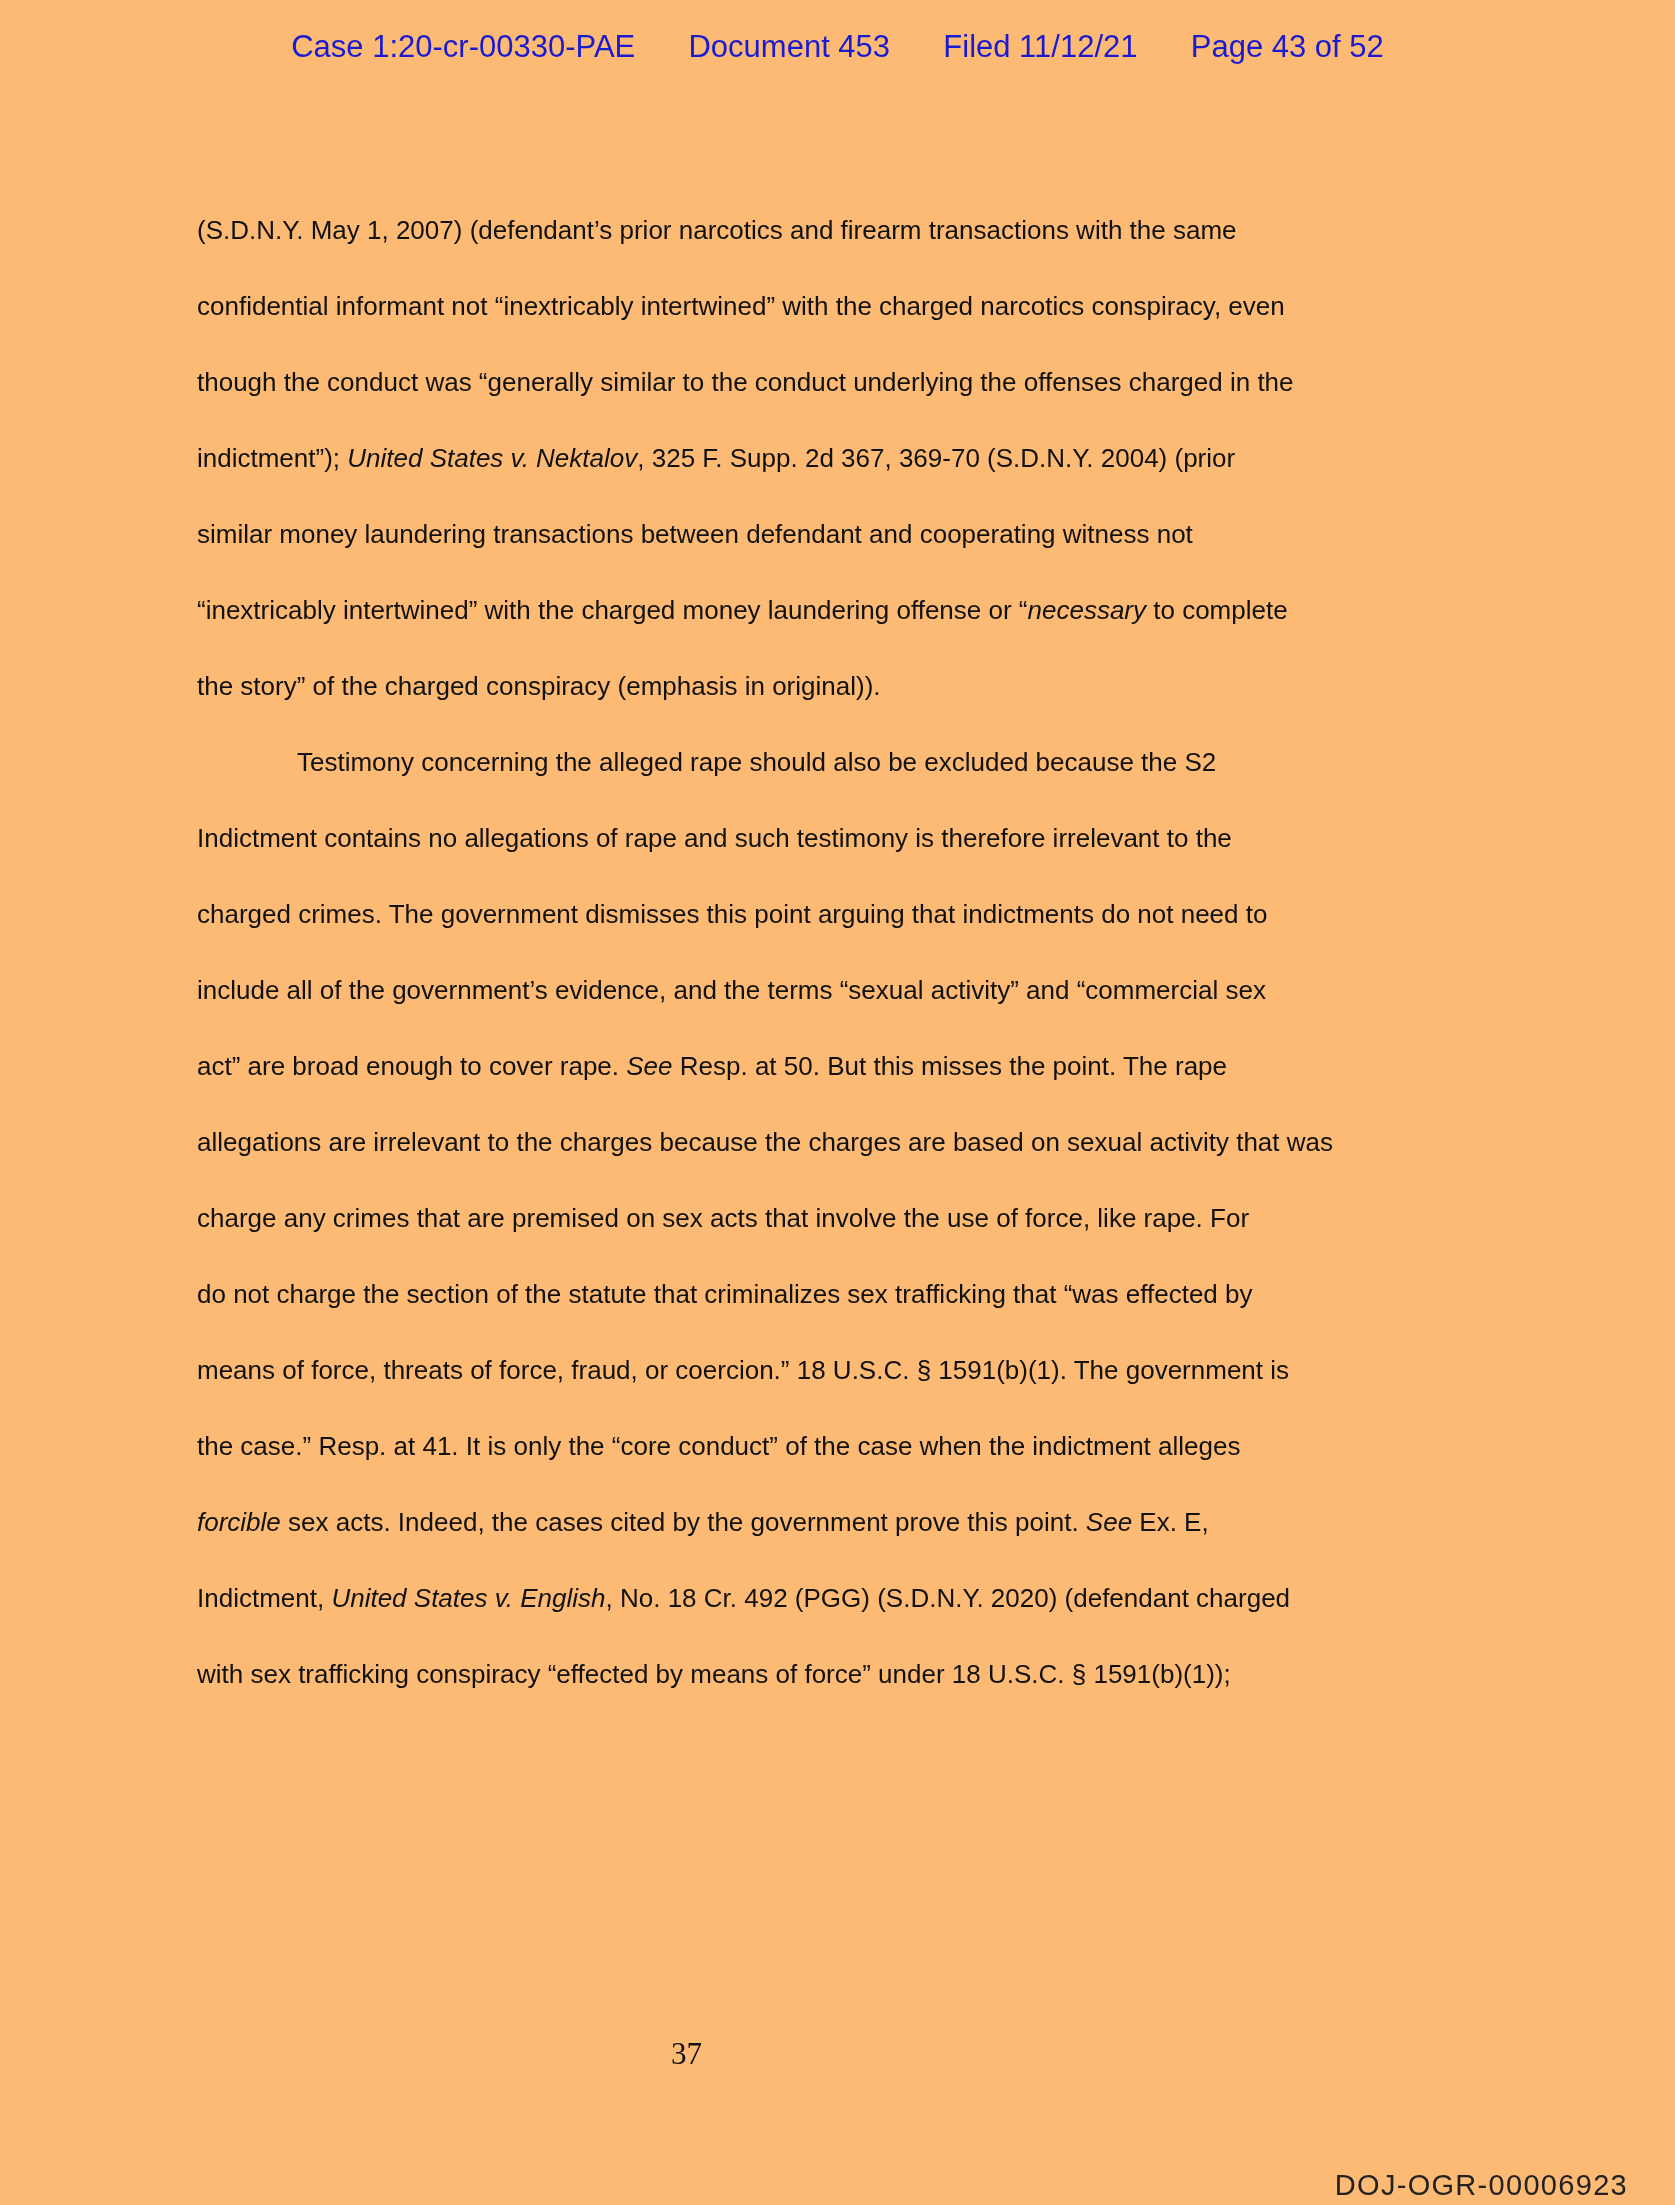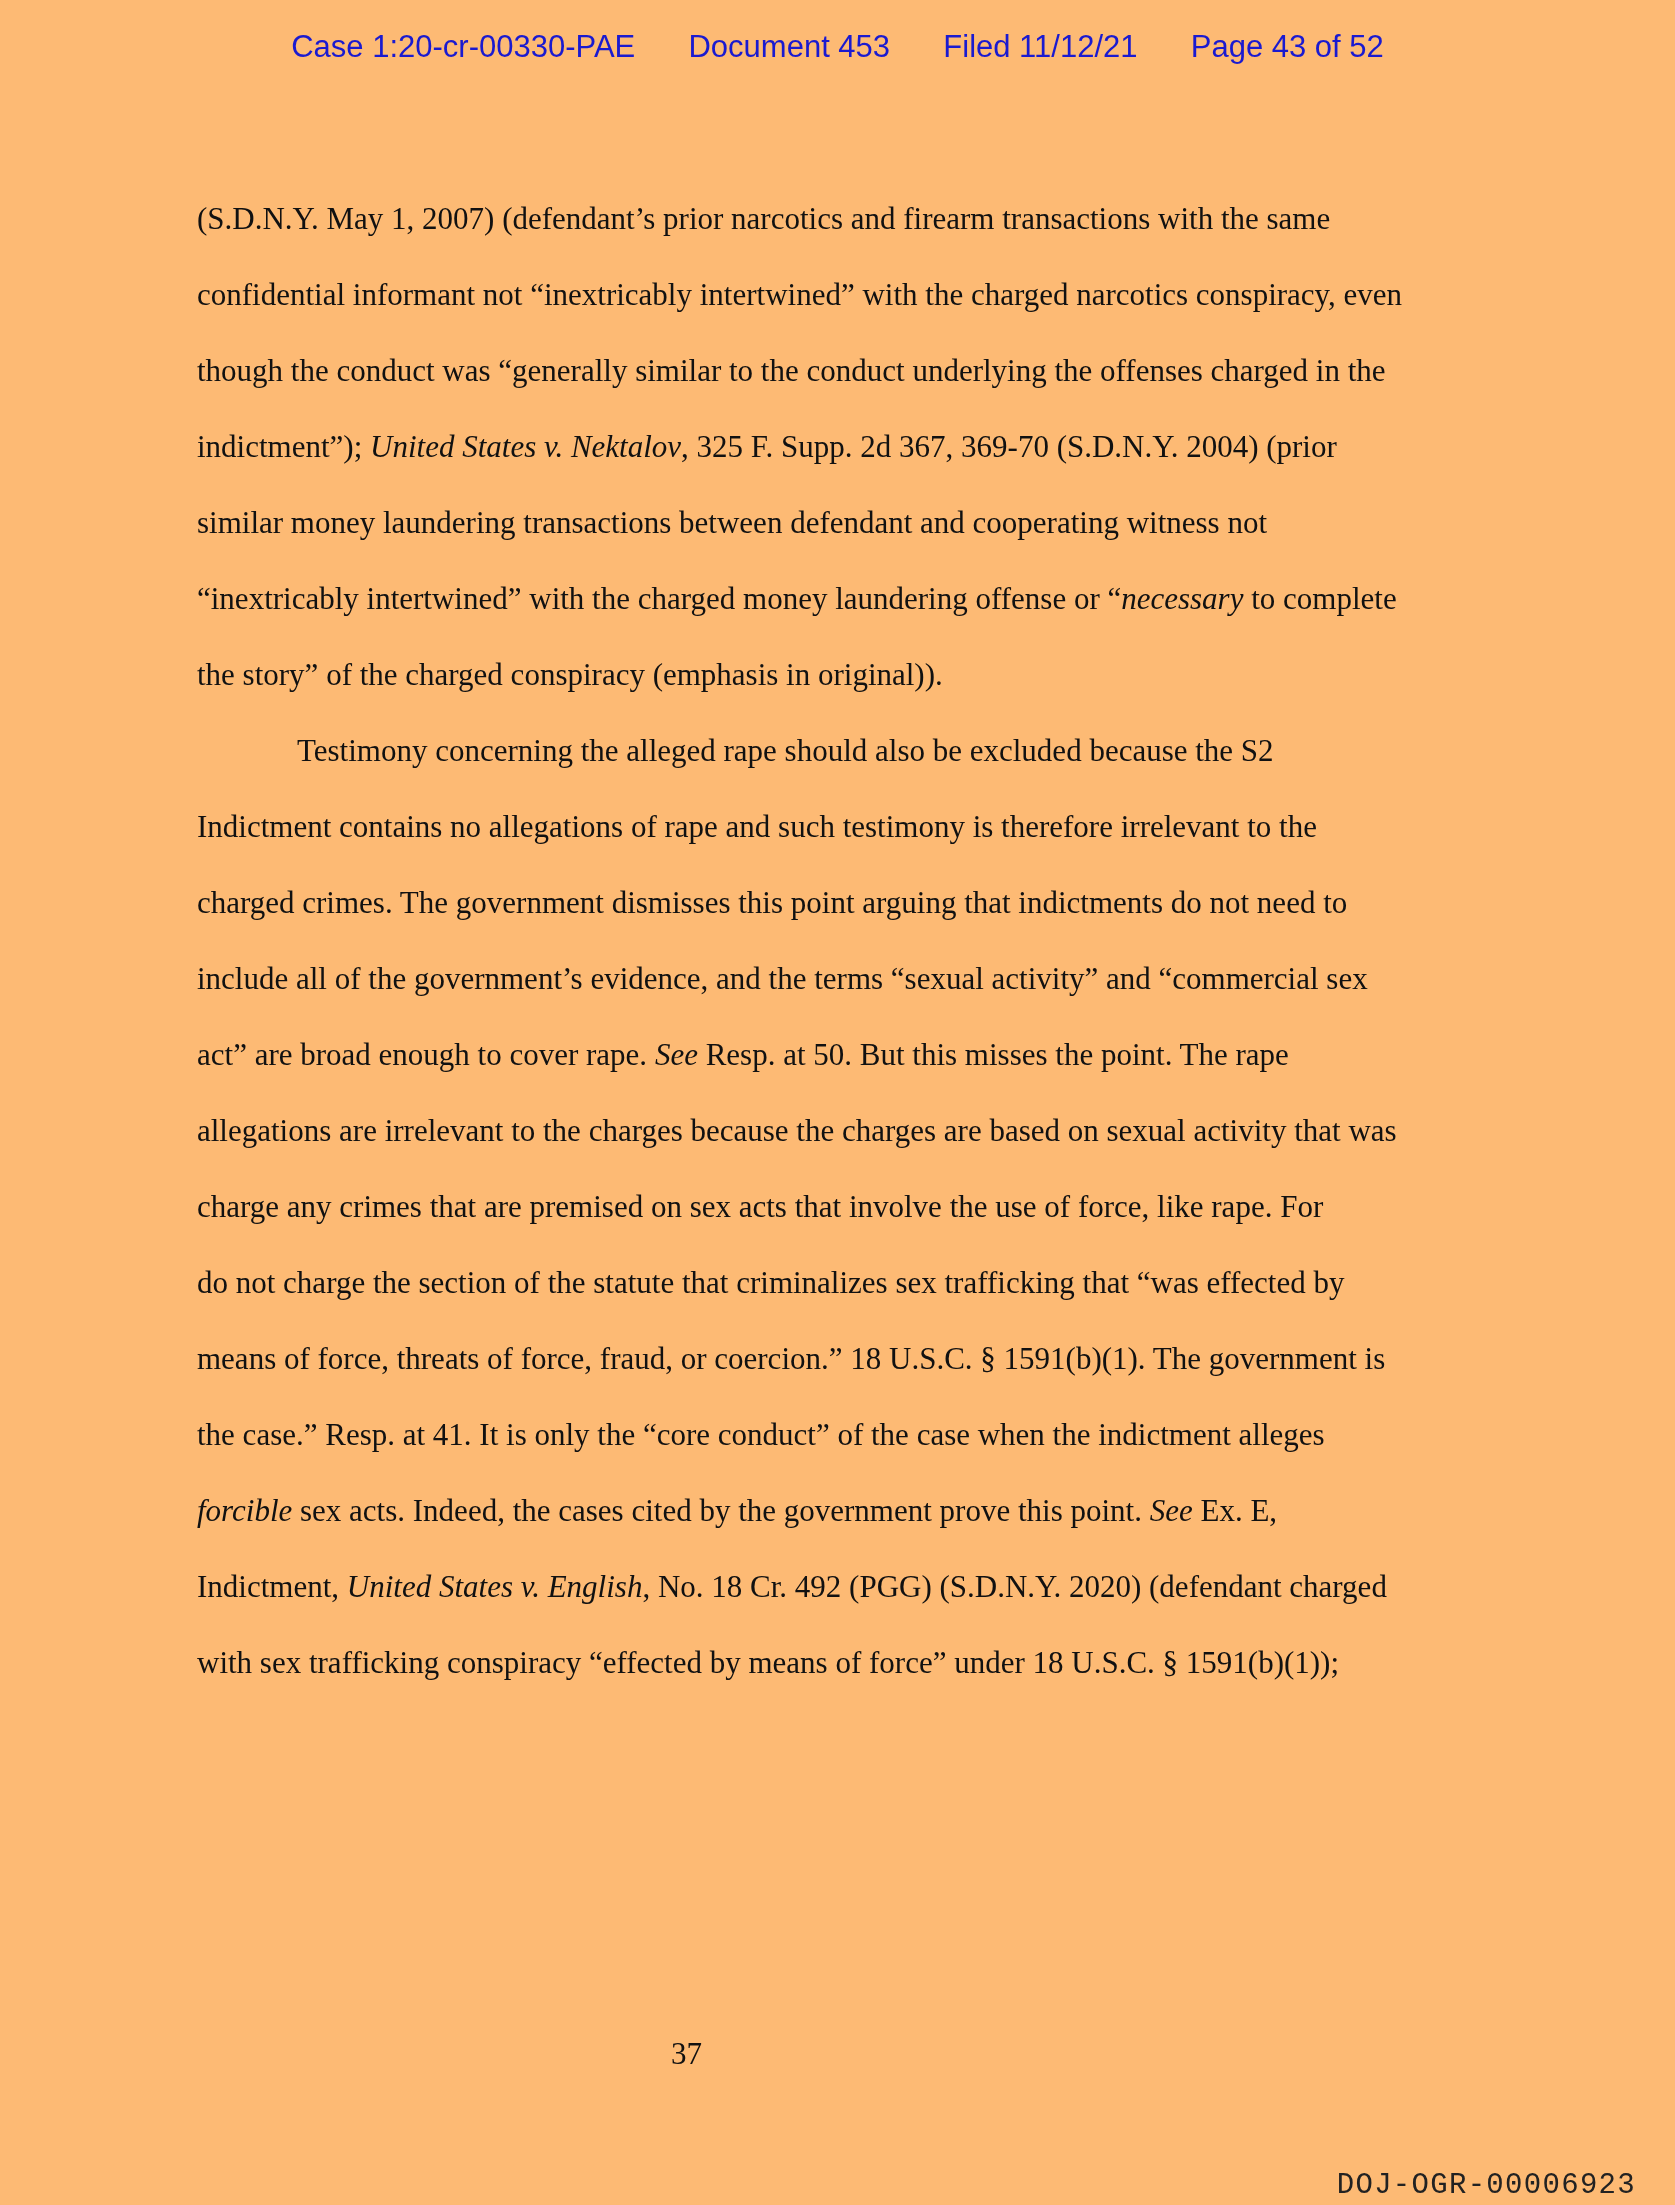--- a/index.html
+++ b/index.html
@@ -5,33 +5,33 @@
   html, body { margin: 0; padding: 0; background: #ffffff; }
   body { width: 1675px; height: 2205px; position: relative; overflow: hidden; }
   .page { position: absolute; left: 0; top: 0; width: 1675px; height: 2205px; background: #fdba74; }
   .header {
     position: absolute; top: 29px; left: 0; width: 1675px; text-align: center;
     font-family: "Liberation Sans", sans-serif; font-size: 31px; color: #1a1ad0;
     white-space: nowrap; letter-spacing: 0px;
   }
   .header span { display: inline-block; margin: 0 22.3px; }
   .body-text {
-    position: absolute; left: 197px; top: 191px; width: 1288px;
-    font-family: Liberation Serif, serif; font-size: 31px; color: #111;
+    position: absolute; left: 197px; top: 202px; width: 1288px;
+    font-family: Liberation Sans, sans-serif; font-size: 26px; color: #111;
   }
   .line { height: 76px; line-height: 56px; white-space: nowrap; }
   .line.indent { padding-left: 100px; }
   .it { font-style: italic; }
   .page-num {
     position: absolute; top: 2036px; left: 0; width: 1373px; text-align: center;
     font-family: "Liberation Serif", serif; font-size: 31px; color: #111;
   }
   .bates {
-    position: absolute; top: 2169px; right: 39px;
-    font-family: Liberation Mono, monospace; font-size: 29px; color: #222; letter-spacing: 1.3px;
+    position: absolute; top: 2169px; right: 47px;
+    font-family: Liberation Sans, sans-serif; font-size: 29px; color: #222; letter-spacing: 1.3px;
   }
 </style>
 </head>
 <body>
 
 <div class="page">
   <div class="header">
     <span>Case 1:20-cr-00330-PAE</span>
     <span>Document 453</span>
     <span>Filed 11/12/21</span>

